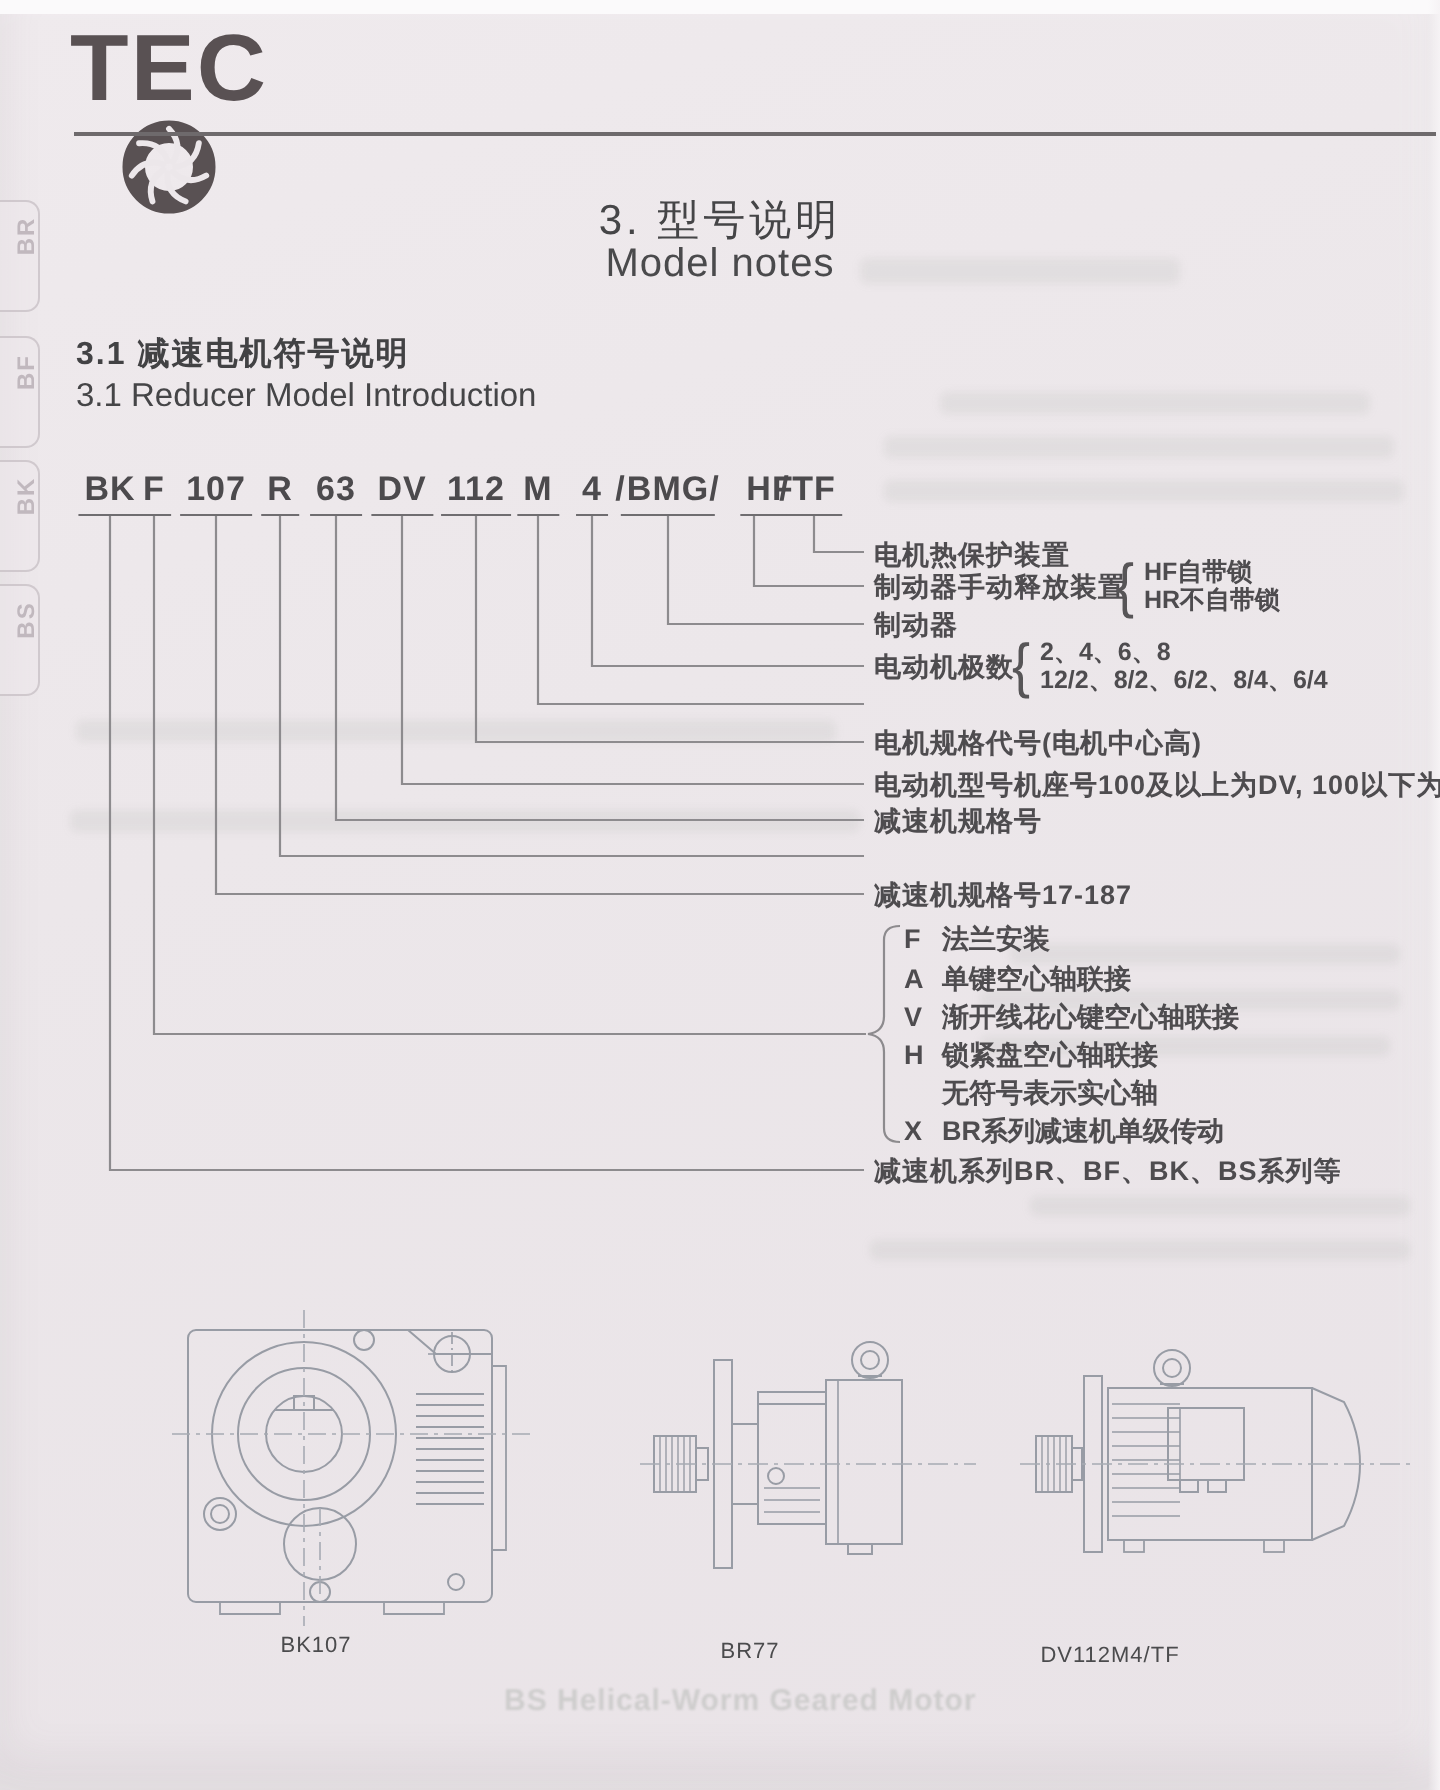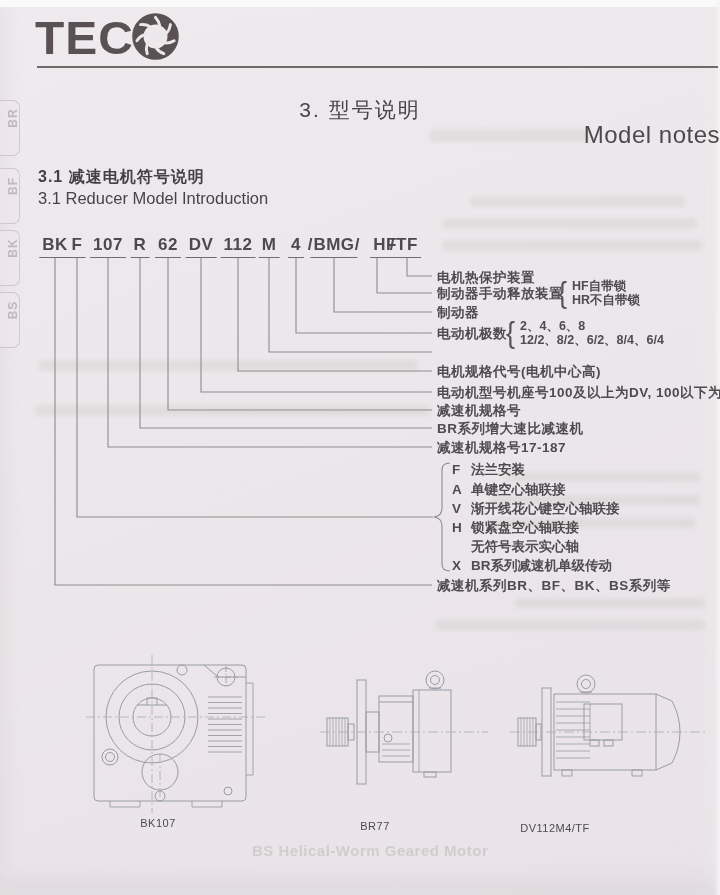--- a/index.html
+++ b/index.html
@@ -23,31 +23,31 @@
     background:rgba(238,232,236,.5);
   }
   .tab span{
     position:absolute;left:4px;top:10px;
     transform:rotate(-90deg);transform-origin:center;
     display:block;width:34px;text-align:center;
     font-size:12px;font-weight:bold;color:rgba(178,168,175,.75);letter-spacing:1px;
   }
 
   
-  #logo{position:absolute;left:36px;top:10px;display:flex;align-items:center;}
+  #logo{position:absolute;left:36px;top:10px;display:flex;align-items:center;flex-direction:column;}
   #logo .word{
     font-size:47px;font-weight:800;color:#595153;letter-spacing:1px;
     transform:scaleX(1.02);line-height:1;
   }
   #logo svg{margin-left:-1px;margin-top:3px;}
   #rule{position:absolute;left:37px;right:2px;top:66px;height:2px;background:#6e6a6c;}
 
   
   .title-zh{position:absolute;left:0;right:0;top:96px;text-align:center;font-size:21px;font-weight:500;color:#454547;letter-spacing:2px;}
-  .title-en{position:absolute;left:0;right:0;top:121px;text-align:right;font-size:24px;font-weight:500;color:#4a4a4c;letter-spacing:.5px;}
+  .title-en{position:absolute;left:0;right:0;top:121px;text-align:center;font-size:20px;font-weight:500;color:#4a4a4c;letter-spacing:.5px;}
   .sec-zh{position:absolute;left:38px;top:167px;font-size:16px;font-weight:600;color:#424244;letter-spacing:1px;}
   .sec-en{position:absolute;left:38px;top:189px;font-size:16.5px;font-weight:500;color:#454547;}
 
   
   .seg{
     position:absolute;top:235px;transform:translateX(-50%);
     font-size:17px;font-weight:700;color:#4c4a4d;
     padding:0 3px 2px 3px;border-bottom:1.6px solid #6f6d70;letter-spacing:.5px;
   }
   .slash{
@@ -130,21 +130,21 @@
 
   <div class="title-zh">3. 型号说明</div>
   <div class="title-en">Model notes</div>
   <div class="sec-zh">3.1 减速电机符号说明</div>
   <div class="sec-en">3.1 Reducer Model Introduction</div>
 
   <span class="seg" style="left:55px">BK</span>
   <span class="seg" style="left:77px">F</span>
   <span class="seg" style="left:108px">107</span>
   <span class="seg" style="left:140px">R</span>
-  <span class="seg" style="left:168px">62</span>
+  <span class="seg" style="left:168px">63</span>
   <span class="seg" style="left:201px">DV</span>
   <span class="seg" style="left:238px">112</span>
   <span class="seg" style="left:269px">M</span>
   <span class="seg" style="left:296px">4</span>
   <span class="slash" style="left:310px">/</span>
   <span class="seg" style="left:334px">BMG</span>
   <span class="slash" style="left:357px">/</span>
   <span class="seg" style="left:385px">HF</span>
   <span class="slash" style="left:392px">/</span>
   <span class="seg" style="left:407px">TF</span>
@@ -181,21 +181,20 @@
   <div class="lg" style="top:325px">电动机极数</div>
   <div class="brace" style="left:506px;top:320px">{</div>
   <div class="opts" style="left:520px;top:320px">
     <div>2、4、6、8</div>
     <div>12/2、8/2、6/2、8/4、6/4</div>
   </div>
 
   <div class="lg" style="top:363px">电机规格代号(电机中心高)</div>
   <div class="lg" style="top:384px">电动机型号机座号100及以上为DV, 100以下为DT</div>
   <div class="lg" style="top:402px">减速机规格号</div>
-  <div class="lg" style="top:420px">BR系列增大速比减速机</div>
   <div class="lg" style="top:439px">减速机规格号17-187</div>
 
   <div class="fg" style="top:461px"><span class="fl">F</span><span>法兰安装</span></div>
   <div class="fg" style="top:481px"><span class="fl">A</span><span>单键空心轴联接</span></div>
   <div class="fg" style="top:500px"><span class="fl">V</span><span>渐开线花心键空心轴联接</span></div>
   <div class="fg" style="top:519px"><span class="fl">H</span><span>锁紧盘空心轴联接</span></div>
   <div class="fg" style="top:538px;left:471px">无符号表示实心轴</div>
   <div class="fg" style="top:557px"><span class="fl">X</span><span>BR系列减速机单级传动</span></div>
 
   <div class="lg" style="top:577px">减速机系列BR、BF、BK、BS系列等</div>

